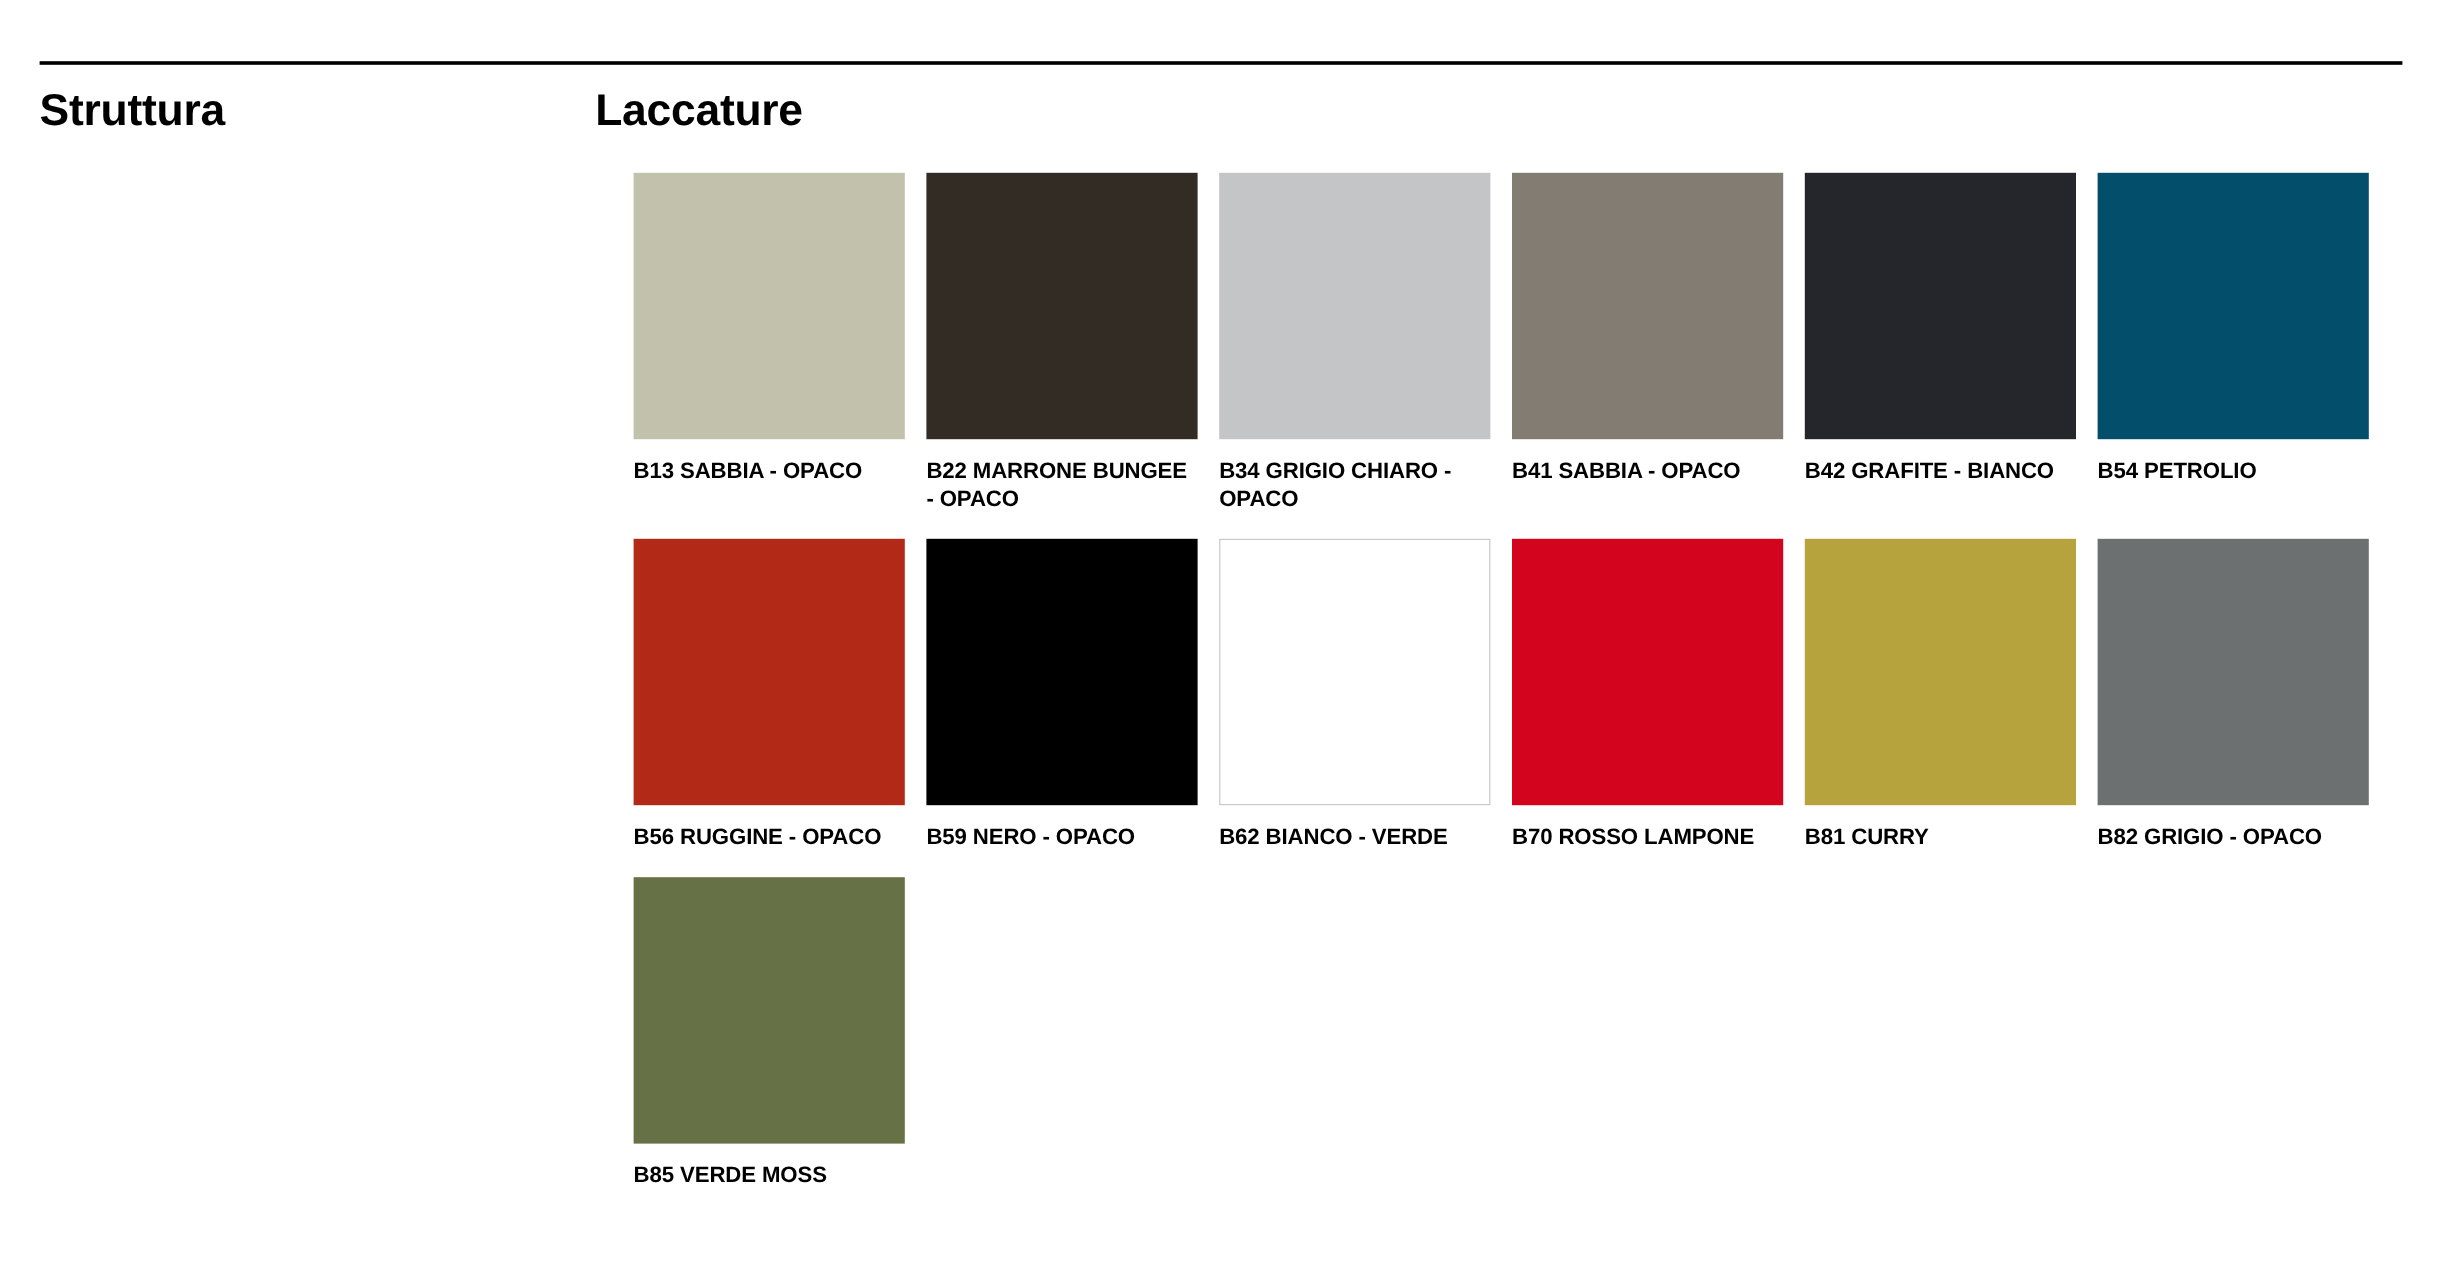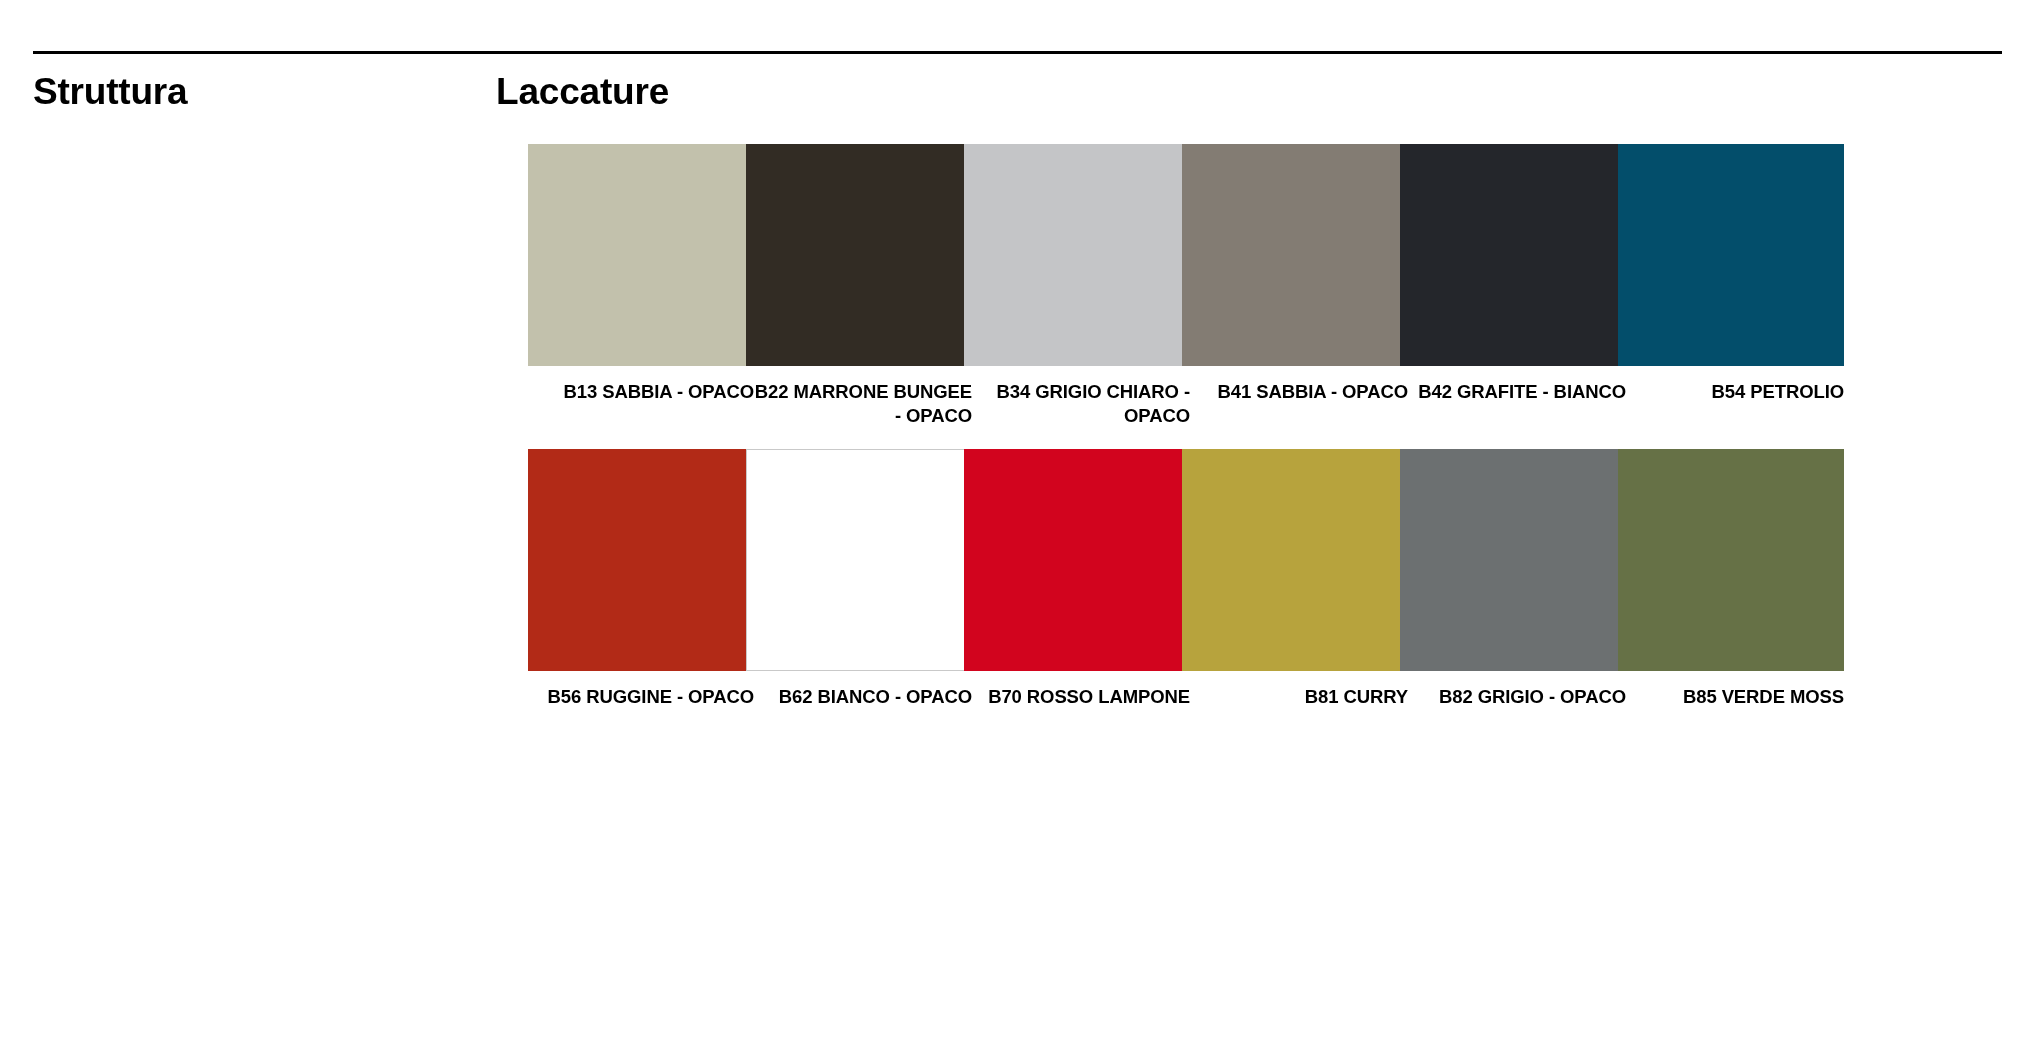--- a/index.html
+++ b/index.html
@@ -69,25 +69,24 @@
   .swatch-grid {
     position: absolute;
     left: 528px;
     top: 144px;
     width: 1480px;
     display: flex;
     flex-wrap: wrap;
   }
 
   .swatch-cell {
-    width: 218px;
+    width: 244px;
     margin-right: 0px;
     margin-bottom: 22px;
     box-sizing: border-box;
-    text-align: right;
   }
 
   .swatch-chip {
     width: 226px;
     height: 222px;
     display: block;
     box-sizing: border-box;
   }
 
   .swatch-chip.bordered {
@@ -148,22 +147,26 @@
       </div>
       <div class="swatch-cell">
         <div class="swatch-chip" style="background: rgb(3, 78, 107);"></div>
         <span class="swatch-label">B54 PETROLIO</span>
       </div>
       <div class="swatch-cell">
         <div class="swatch-chip" style="background: rgb(178, 42, 23);"></div>
         <span class="swatch-label">B56 RUGGINE - OPACO</span>
       </div>
       <div class="swatch-cell">
+        <div class="swatch-chip" style="background: rgb(0, 0, 0);"></div>
+        <span class="swatch-label">B59 NERO - OPACO</span>
+      </div>
+      <div class="swatch-cell">
         <div class="swatch-chip bordered" style="background: rgb(255, 255, 255);"></div>
-        <span class="swatch-label">B62 BIANCO - OPACO</span>
+        <span class="swatch-label">B62 BIANCO - VERDE</span>
       </div>
       <div class="swatch-cell">
         <div class="swatch-chip" style="background: rgb(210, 4, 30);"></div>
         <span class="swatch-label">B70 ROSSO LAMPONE</span>
       </div>
       <div class="swatch-cell">
         <div class="swatch-chip" style="background: rgb(183, 163, 61);"></div>
         <span class="swatch-label">B81 CURRY</span>
       </div>
       <div class="swatch-cell">

